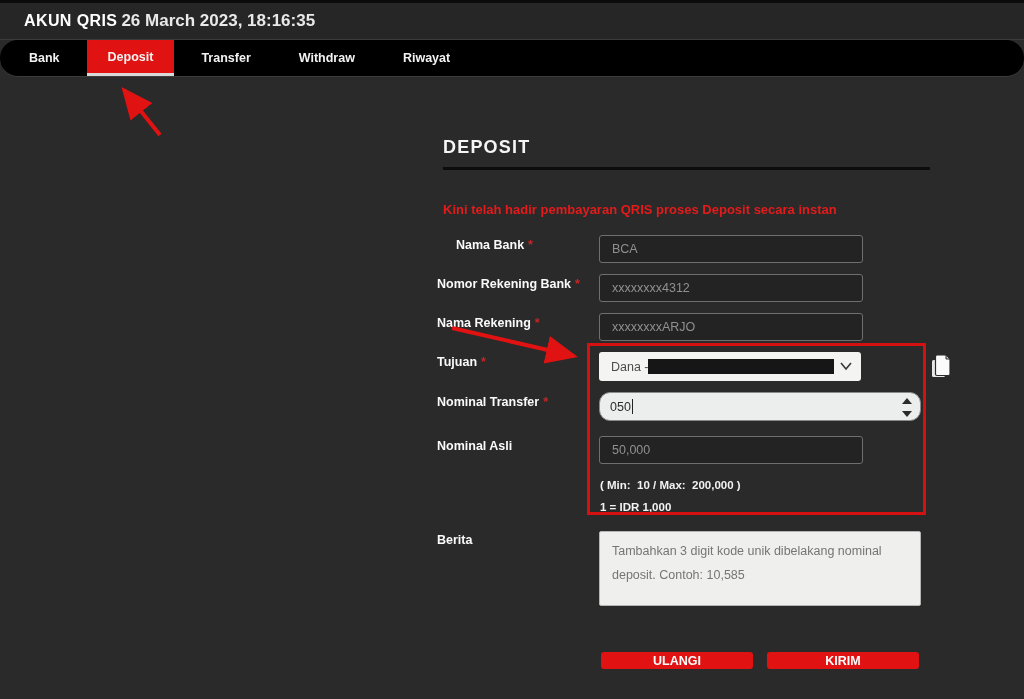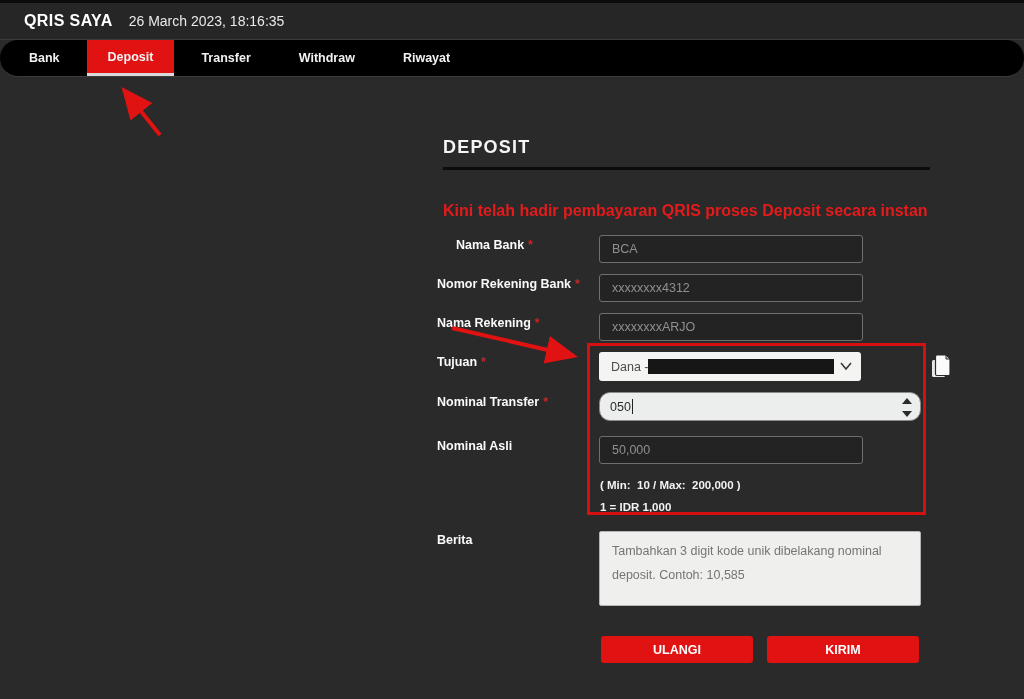--- a/index.html
+++ b/index.html
@@ -6,37 +6,37 @@
   html,body { width:1024px; height:699px; background:#2a2a2a; overflow:hidden;
               font-family:"Liberation Sans", sans-serif; }
   #screen { position:relative; width:1024px; height:699px; background:#2a2a2a; }
 
   
   .topbar { position:absolute; left:0; top:0; width:1024px; height:40px;
             background:#262626; border-top:3px solid #0b0b0b;
             border-bottom:1px solid #3c3c3c; display:flex; align-items:center; }
   .topbar .title { margin-left:24px; color:#ffffff; font-size:16px; font-weight:bold;
                    letter-spacing:.4px; }
-  .topbar .datetime { margin-left:16px; color:#e9e9e9; font-size:14px; font-weight:normal; }
+  .topbar .datetime { margin-left:4px; color:#e9e9e9; font-size:17px; font-weight:bold; }
 
   
   .navbar { position:absolute; left:0; top:40px; width:1024px; height:37px;
             background:#000; border-bottom:1px solid #3c3c3c;
             display:flex; align-items:stretch; padding-left:8px;border-radius:18px; }
   .nav-tab { display:flex; align-items:center; padding:0 21px; color:#f2f2f2;
              font-size:12.5px; font-weight:bold; cursor:pointer; margin-right:6px; }
   .nav-tab.active { background:#e01212; border-bottom:3px solid #d9d9d9; }
 
   
   .heading { position:absolute; left:443px; top:137px; color:#f5f5f5;
              font-size:18px; font-weight:bold; letter-spacing:1.2px; }
   .heading-rule { position:absolute; left:443px; top:167px; width:487px; height:3px;
                   background:#0c0c0c; }
   .notice { position:absolute; left:443px; top:202px; color:#e31b1b;
-            font-size:16px; font-weight:bold; }
+            font-size:13px; font-weight:bold; }
 
   .field-label { position:absolute; left:437px; color:#fafafa; font-size:12.5px;
                  font-weight:bold; white-space:nowrap; }
   .req { color:#c92424; margin-left:4px; font-weight:bold; }
 
   .dark-input { position:absolute; left:599px; width:264px; height:28px;
                 background:#232323; border:1px solid #6f6f6f; border-radius:3px;
                 color:#909090; font-size:12.5px; padding:0 12px;
                 font-family:"Liberation Sans", sans-serif; outline:none; }
 
@@ -63,39 +63,39 @@
                margin:7px auto 0; }
 
   .hint { position:absolute; left:600px; color:#f2f2f2; font-size:11.5px;
           font-weight:bold; white-space:pre; }
 
   .berita-area { position:absolute; left:599px; top:531px; width:322px; height:75px;
                  background:#efefee; border:1px solid #b5b5b5; border-radius:2px;
                  color:#8f8f8f; font-size:12.5px; line-height:1.9; padding:8px 12px;
                  resize:none; font-family:"Liberation Sans", sans-serif; outline:none; }
 
-  .btn { position:absolute; top:636px; width:152px; height:27px; background:#e01212;
+  .btn { position:absolute; top:652px; width:152px; height:17px; background:#e01212;
          border:none; border-radius:3px; color:#ffffff; font-size:12.5px;
          font-weight:bold; cursor:pointer; font-family:"Liberation Sans", sans-serif; }
   .btn-ulangi { left:601px; }
   .btn-kirim  { left:767px; }
 
   
   .highlight-box { position:absolute; left:587px; top:343px; width:339px; height:172px;
                    border:3px solid #d41010; pointer-events:none; }
   .arrow-svg { position:absolute; pointer-events:none; }
   .copy-icon { position:absolute; left:929px; top:352px; cursor:pointer; }
 </style>
 </head>
 <body>
 
 <div id="screen">
 
   <div class="topbar">
-    <span class="title">QRIS SAYA</span>
+    <span class="title">AKUN QRIS</span>
     <span class="datetime">26 March 2023, 18:16:35</span>
   </div>
 
   <div class="navbar">
     <div class="nav-tab">Bank</div>
     <div class="nav-tab active">Deposit</div>
     <div class="nav-tab">Transfer</div>
     <div class="nav-tab">Withdraw</div>
     <div class="nav-tab">Riwayat</div>
   </div>

